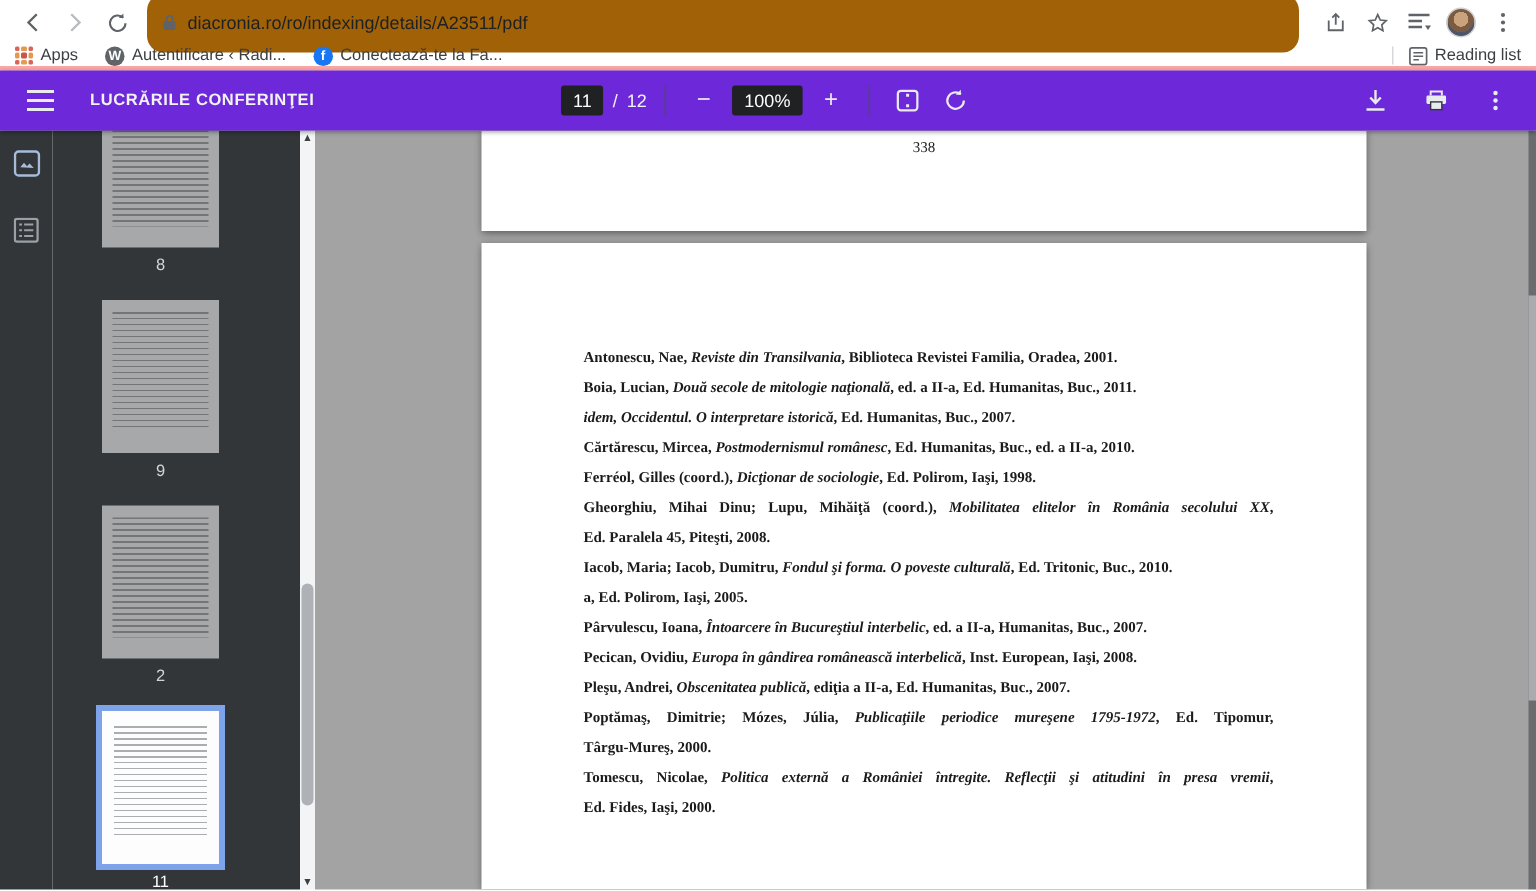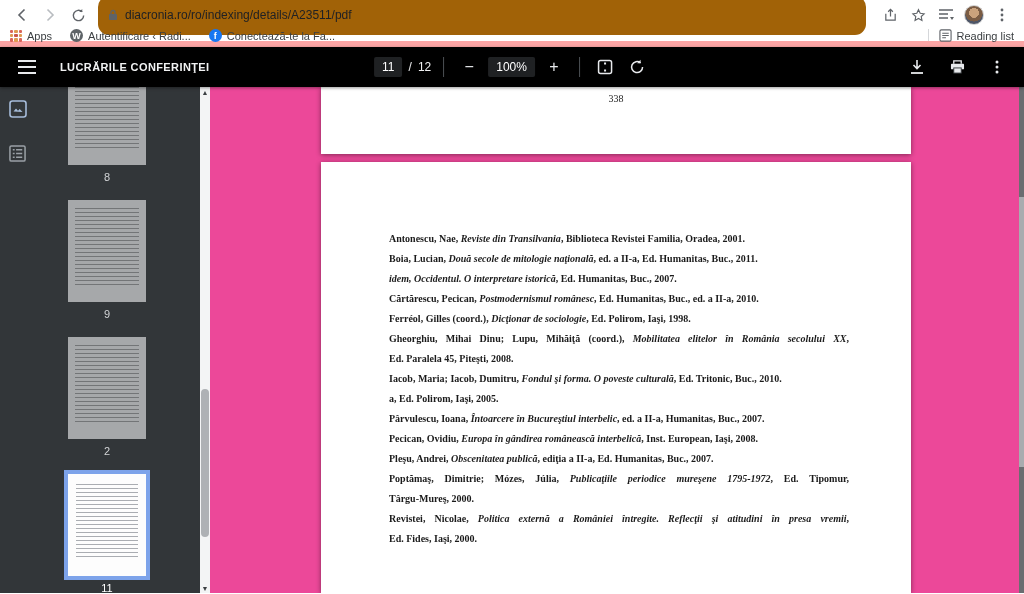--- a/index.html
+++ b/index.html
@@ -12,33 +12,33 @@
             color:#5f6368; flex:0 0 auto; margin:0 2px; cursor:pointer; }
   .nav-ic.disabled { color:#b8bcc0; }
   .omnibox { flex:1; height:39px; background:#a16207; border-radius:11px; margin:0 10px 0 6px;
              display:flex; align-items:center; padding:0 10px; min-width:0; }
   .omnibox .url { font-size:12px; color:#202124; white-space:nowrap; overflow:hidden; }
   .avatar { width:20px; height:20px; border-radius:50%;
             background:radial-gradient(circle at 50% 38%, #caa27c 0 34%, #7a5c44 35% 60%, #4d5668 61%);
             border:1px solid #d0d0d0; margin:0 4px; }
 
   .bookmarks { height:17px; display:flex; align-items:center; padding:0 10px;
-               background:#fff; border-bottom:6px solid #fca5a5; font-size:11px; color:#3c4043; }
+               background:#fff; border-bottom:3px solid #fca5a5; font-size:11px; color:#3c4043; }
   .bm { display:flex; align-items:center; gap:5px; margin-right:18px; cursor:pointer; white-space:nowrap; }
   .grid9 { width:12px; height:12px; display:grid; grid-template-columns:repeat(3,1fr); gap:1px; }
   .grid9 i { background:#d9655a; border-radius:1px; }
   .grid9 i:nth-child(2n){ background:#e09b4f; } .grid9 i:nth-child(5){ background:#c9554d; }
   .circle-ic { width:13px; height:13px; border-radius:50%; color:#fff; font-size:9px; font-weight:bold;
                display:flex; align-items:center; justify-content:center; }
   .wp { background:#5e6468; } .fb { background:#1877f2; }
   .bm-right { margin-left:auto; display:flex; align-items:flex-start; gap:6px; }
   .bm-sep { width:1px; height:12px; background:#d5d7da; margin-right:4px; }
 
   
-  .pdfbar { height:40px; background:#000000; display:flex; align-items:center; color:#f1f2f3;
+  .pdfbar { height:40px; background:#6d28d9; display:flex; align-items:center; color:#f1f2f3;
             padding:0 14px; position:relative; box-shadow:0 1px 3px rgba(0,0,0,.4); z-index:5; }
   .pdfbar .title { font-size:11px; font-weight:bold; letter-spacing:.4px; margin-left:20px; white-space:nowrap; }
   .bar-ic { width:26px; height:26px; display:flex; align-items:center; justify-content:center;
             color:#e8eaed; cursor:pointer; flex:0 0 auto; }
   .center-ctrls { position:absolute; left:50%; top:0; height:40px; transform:translateX(-50%);
                   display:flex; align-items:center; gap:6px; font-size:12px; }
   .dark-box { background:#1f2123; border-radius:2px; padding:3px 8px; font-size:12px; color:#fff; }
   .vsep { width:1px; height:20px; background:#4c5054; margin:0 6px; }
   .right-ctrls { margin-left:auto; display:flex; align-items:center; gap:14px; }
 
@@ -57,21 +57,21 @@
                background:repeating-linear-gradient(#aaadb2 0 1px, transparent 1px 4px); }
   .thumb-label { position:absolute; left:33px; width:78px; text-align:center;
                  color:#d2d4d6; font-size:11px; }
 
   .panel-sb { width:10px; background:#f3f4f5; position:relative; flex:0 0 auto; }
   .sb-arrow { position:absolute; left:0; width:10px; height:10px; color:#3c4043; font-size:7px;
               display:flex; align-items:center; justify-content:center; cursor:pointer; }
   .panel-sb .sb-thumb { position:absolute; left:1px; width:8px; top:302px; height:148px;
                         background:#aeb1b5; border-radius:4px; }
 
-  .viewer { flex:1; background:#ec4899; position:relative; overflow:hidden; }
+  .viewer { flex:1; background:#a3a3a3; position:relative; overflow:hidden; }
   .page { position:absolute; left:111px; width:590px; background:#fff;
           box-shadow:0 1px 5px rgba(0,0,0,.45); }
   .page-prev { top:0; height:67px; }
   .page-prev .pagenum { padding-top:6px; text-align:center; font:10px "Liberation Serif", serif; color:#222; }
   .page-curr { top:75px; height:431px; }
 
   .bib { position:absolute; left:68px; top:67px; width:460px; color:#1b1b1b;
          font-family:"Liberation Serif","DejaVu Serif",serif; font-size:10px;font-weight:bold; }
   .bib-line { height:20px; line-height:20px; white-space:nowrap; }
   .bib-line.stretch { white-space:normal; text-align:justify; text-align-last:justify; }
@@ -276,32 +276,32 @@
 
   <div class="viewer">
     <div class="page page-prev">
       <div class="pagenum">338</div>
     </div>
     <div class="page page-curr">
       <div class="bib">
           <div class="bib-line"><span>Antonescu, Nae, </span><span class="it">Reviste din Transilvania</span><span>, Biblioteca Revistei Familia, Oradea, 2001.</span></div>
           <div class="bib-line"><span>Boia, Lucian, </span><span class="it">Două secole de mitologie naţională</span><span>, ed. a II-a, Ed. Humanitas, Buc., 2011.</span></div>
           <div class="bib-line"><span class="it">idem, Occidentul. O interpretare istorică</span><span>, Ed. Humanitas, Buc., 2007.</span></div>
-          <div class="bib-line"><span>Cărtărescu, Pecican, </span><span class="it">Postmodernismul românesc</span><span>, Ed. Humanitas, Buc., ed. a II-a, 2010.</span></div>
+          <div class="bib-line"><span>Cărtărescu, Mircea, </span><span class="it">Postmodernismul românesc</span><span>, Ed. Humanitas, Buc., ed. a II-a, 2010.</span></div>
           <div class="bib-line"><span>Ferréol, Gilles (coord.), </span><span class="it">Dicţionar de sociologie</span><span>, Ed. Polirom, Iaşi, 1998.</span></div>
           <div class="bib-line stretch"><span>Gheorghiu, Mihai Dinu; Lupu, Mihăiţă (coord.), </span><span class="it">Mobilitatea elitelor în România secolului XX</span><span>,</span></div>
           <div class="bib-line"><span>Ed. Paralela 45, Piteşti, 2008.</span></div>
           <div class="bib-line"><span>Iacob, Maria; Iacob, Dumitru, </span><span class="it">Fondul şi forma. O poveste culturală</span><span>, Ed. Tritonic, Buc., 2010.</span></div>
           <div class="bib-line"><span>a, Ed. Polirom, Iaşi, 2005.</span></div>
           <div class="bib-line"><span>Pârvulescu, Ioana, </span><span class="it">Întoarcere în Bucureştiul interbelic</span><span>, ed. a II-a, Humanitas, Buc., 2007.</span></div>
           <div class="bib-line"><span>Pecican, Ovidiu, </span><span class="it">Europa în gândirea românească interbelică</span><span>, Inst. European, Iaşi, 2008.</span></div>
           <div class="bib-line"><span>Pleşu, Andrei, </span><span class="it">Obscenitatea publică</span><span>, ediţia a II-a, Ed. Humanitas, Buc., 2007.</span></div>
           <div class="bib-line stretch"><span>Poptămaş, Dimitrie; Mózes, Júlia, </span><span class="it">Publicaţiile periodice mureşene 1795-1972</span><span>, Ed. Tipomur,</span></div>
           <div class="bib-line"><span>Târgu-Mureş, 2000.</span></div>
-          <div class="bib-line stretch"><span>Revistei, Nicolae, </span><span class="it">Politica externă a României întregite. Reflecţii şi atitudini în presa vremii</span><span>,</span></div>
+          <div class="bib-line stretch"><span>Tomescu, Nicolae, </span><span class="it">Politica externă a României întregite. Reflecţii şi atitudini în presa vremii</span><span>,</span></div>
           <div class="bib-line"><span>Ed. Fides, Iaşi, 2000.</span></div>
         </div>
     </div>
     <div class="main-sb">
       <div class="sb-thumb"></div>
     </div>
   </div>
 </div>
 
 </body></html>

